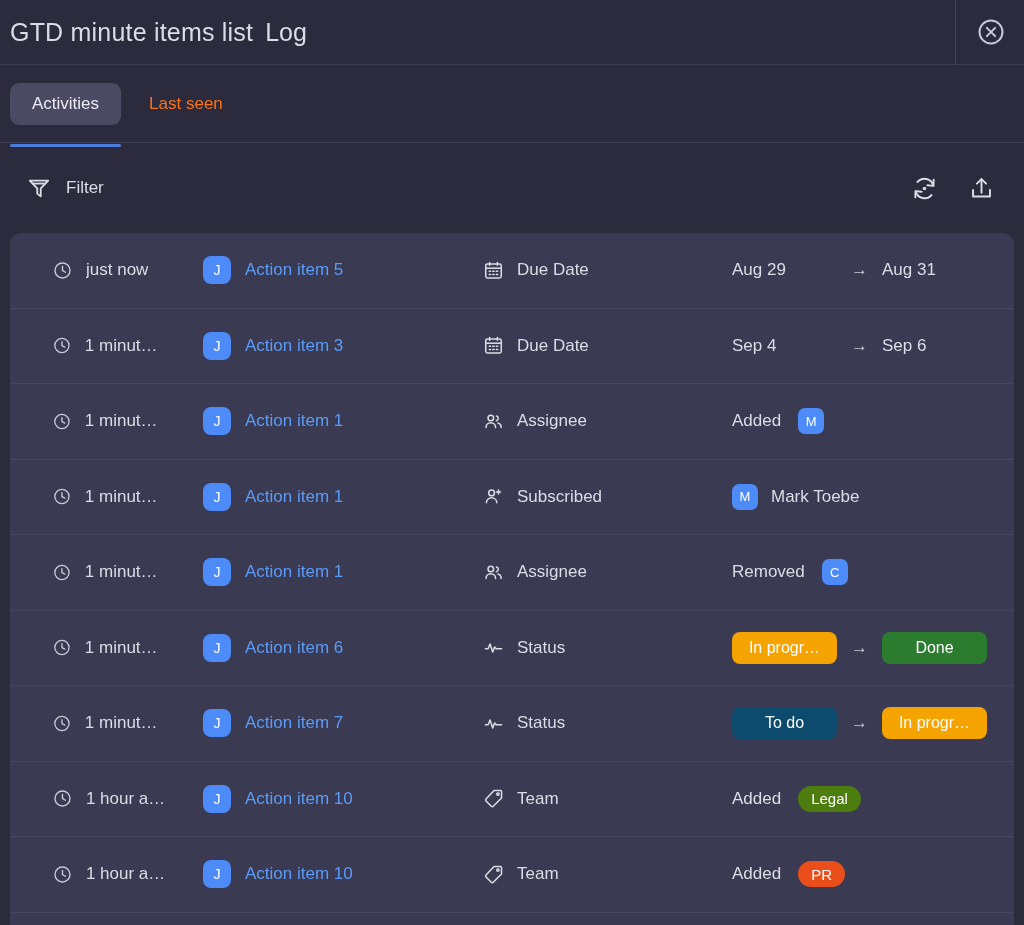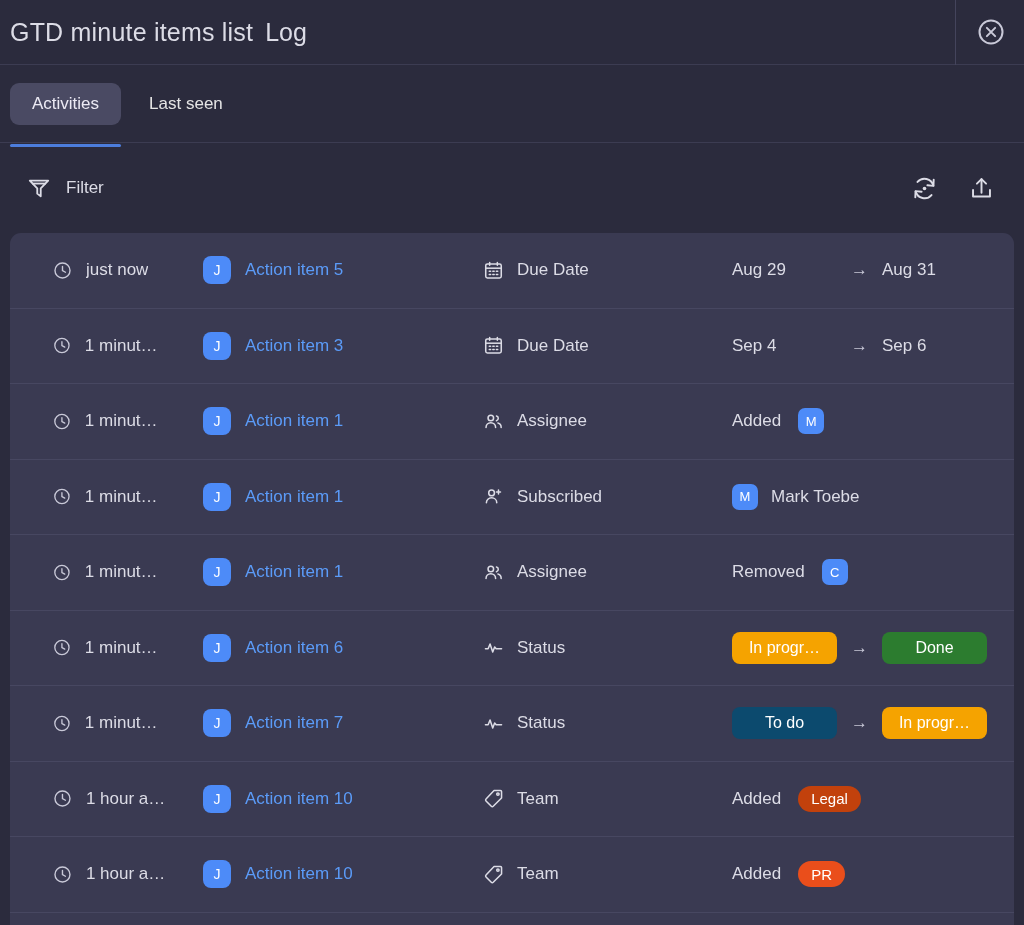--- a/index.html
+++ b/index.html
@@ -41,21 +41,21 @@
     align-items: center;
     gap: 6px;
     padding: 0 10px;
     border-bottom: 1px solid #3c3c52;
     position: relative;
   }
   .tab {
     position: relative;
     padding: 11px 22px;
     font-size: 17px;
-    color: #e5e5e5;
+    color: #f97316;
     border-radius: 9px;
     cursor: pointer;
     white-space: nowrap;
   }
   .tab.active { background: #4a4a63; color: #eceaf4; }
   .tab.active::after {
     content: "";
     position: absolute;
     left: 0; right: 0; bottom: -22px;
     height: 3px; background: var(--accent, #4c7ddc);
@@ -454,21 +454,21 @@
       <div class="c-field">
         <svg width="23" height="23" viewBox="0 0 24 24" fill="none" stroke="#dcdce6" stroke-width="1.6">
           <path d="M12.6 3.6 H19.2 a1.2 1.2 0 0 1 1.2 1.2 V11.4 L11.7 20.1 a1.4 1.4 0 0 1-2 0 L4.2 14.6 a1.4 1.4 0 0 1 0-2 Z" stroke-linejoin="round"></path>
           <circle cx="16.6" cy="7.4" r="1.25"></circle>
         </svg>
         <span class="fl">Team</span>
       </div>
       <div class="c-value">
         <div class="added-row">
           <span class="val-text">Added</span>
-          <div class="pill" style="background: #c2410c;">Legal</div>
+          <div class="pill" style="background: #4d7c0f;">Legal</div>
         </div>
       </div>
     </div>
     <div class="row">
       <div class="c-time">
         <svg width="21" height="21" viewBox="0 0 24 24" fill="none" stroke="#c9c9d8" stroke-width="1.6">
           <circle cx="12" cy="12" r="8.6"></circle>
           <path d="M12 7.4 V12 L15.4 14" stroke-linecap="round"></path>
         </svg>
         <span class="t">1 hour ago</span>

